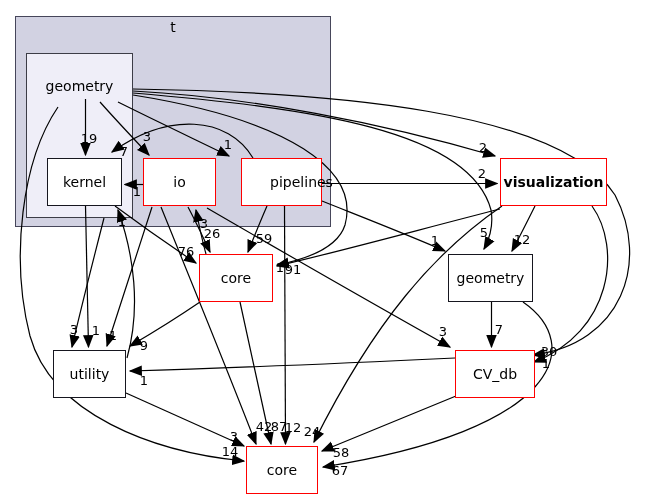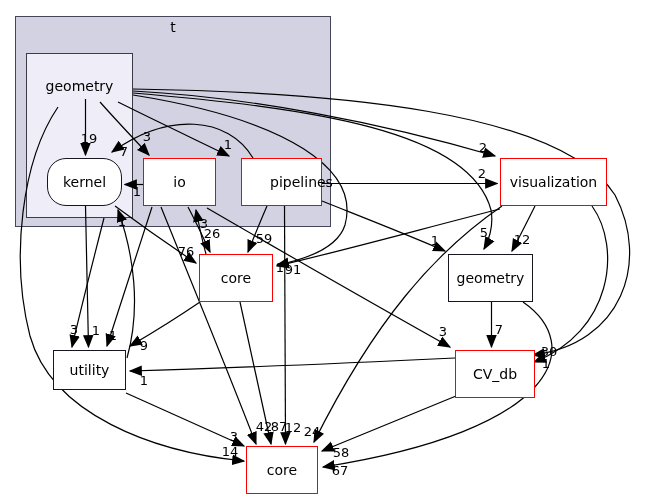--- a/index.html
+++ b/index.html
@@ -92,22 +92,22 @@
     <text class="elabel" x="499" y="334" text-anchor="middle">7</text>
     <text class="elabel" x="340" y="475" text-anchor="middle">67</text>
     <text class="elabel" x="144" y="385" text-anchor="middle">1</text>
     <text class="elabel" x="341" y="457" text-anchor="middle">58</text>
     <text class="elabel" x="144" y="350" text-anchor="middle">9</text>
     <text class="elabel" x="279" y="431" text-anchor="middle">87</text>
     <text class="elabel" x="122" y="226" text-anchor="middle">1</text>
     <text class="elabel" x="234" y="441" text-anchor="middle">3</text>
   </svg>
 
-  <div class="node black" style="left:47px;top:158px;width:75px;height:48px;border-radius:19px;">kernel</div>
+  <div class="node black" style="left:47px;top:158px;width:75px;height:48px;">kernel</div>
   <div class="node red" style="left:143px;top:158px;width:73px;height:48px;">io</div>
   <div class="node red" style="left:241px;top:158px;width:81px;height:48px;padding-left:40px;">pipelines</div>
-  <div class="node red" style="left:500px;top:158px;width:107px;height:48px;">visualization</div>
+  <div class="node red" style="left:500px;top:158px;width:107px;height:48px;font-weight:bold;">visualization</div>
   <div class="node red" style="left:199px;top:254px;width:74px;height:48px;">core</div>
   <div class="node black" style="left:448px;top:254px;width:85px;height:48px;">geometry</div>
-  <div class="node black" style="left:53px;top:350px;width:73px;height:40px;">utility</div>
+  <div class="node black" style="left:53px;top:350px;width:73px;height:48px;">utility</div>
   <div class="node red" style="left:455px;top:350px;width:80px;height:48px;">CV_db</div>
   <div class="node red" style="left:246px;top:446px;width:72px;height:48px;">core</div>
 </div>
 
 </body></html>

